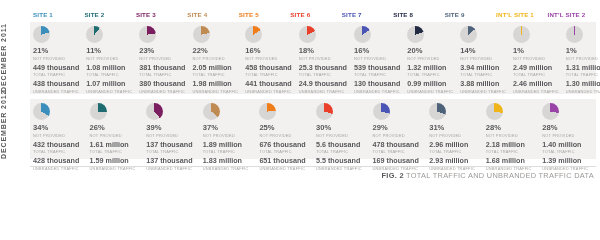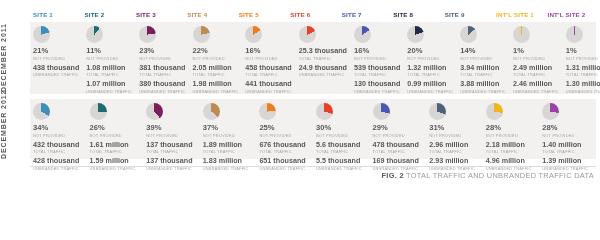--- a/index.html
+++ b/index.html
@@ -142,20 +142,24 @@
 
   <div class="band b2011">
     <div class="cells">
         <div class="cell">
           <div class="pie" style="background: conic-gradient(rgb(60, 143, 189) 0deg, rgb(60, 143, 189) 75.6deg, rgb(216, 214, 212) 75.6deg, rgb(216, 214, 212) 360deg);"></div>
           <div class="metric pct">
             <div class="val">21%</div>
             <div class="lbl">NOT PROVIDED</div>
           </div>
           <div class="metric">
+            <div class="val">449 thousand</div>
+            <div class="lbl">TOTAL TRAFFIC</div>
+          </div>
+          <div class="metric">
             <div class="val">438 thousand</div>
             <div class="lbl">UNBRANDED TRAFFIC</div>
           </div>
         </div>
         <div class="cell">
           <div class="pie" style="background: conic-gradient(rgb(31, 107, 114) 0deg, rgb(31, 107, 114) 39.6deg, rgb(216, 214, 212) 39.6deg, rgb(216, 214, 212) 360deg);"></div>
           <div class="metric pct">
             <div class="val">11%</div>
             <div class="lbl">NOT PROVIDED</div>
           </div>
@@ -208,20 +212,24 @@
             <div class="val">458 thousand</div>
             <div class="lbl">TOTAL TRAFFIC</div>
           </div>
           <div class="metric">
             <div class="val">441 thousand</div>
             <div class="lbl">UNBRANDED TRAFFIC</div>
           </div>
         </div>
         <div class="cell">
           <div class="pie" style="background: conic-gradient(rgb(232, 64, 42) 0deg, rgb(232, 64, 42) 64.8deg, rgb(216, 214, 212) 64.8deg, rgb(216, 214, 212) 360deg);"></div>
+          <div class="metric pct">
+            <div class="val">18%</div>
+            <div class="lbl">NOT PROVIDED</div>
+          </div>
           <div class="metric">
             <div class="val">25.3 thousand</div>
             <div class="lbl">TOTAL TRAFFIC</div>
           </div>
           <div class="metric">
             <div class="val">24.9 thousand</div>
             <div class="lbl">UNBRANDED TRAFFIC</div>
           </div>
         </div>
         <div class="cell">
@@ -428,21 +436,21 @@
           <div class="pie" style="background: conic-gradient(rgb(240, 181, 26) 0deg, rgb(240, 181, 26) 100.8deg, rgb(216, 214, 212) 100.8deg, rgb(216, 214, 212) 360deg);"></div>
           <div class="metric pct">
             <div class="val">28%</div>
             <div class="lbl">NOT PROVIDED</div>
           </div>
           <div class="metric">
             <div class="val">2.18 million</div>
             <div class="lbl">TOTAL TRAFFIC</div>
           </div>
           <div class="metric">
-            <div class="val">4.96 million</div>
+            <div class="val">1.68 million</div>
             <div class="lbl">UNBRANDED TRAFFIC</div>
           </div>
         </div>
         <div class="cell">
           <div class="pie" style="background: conic-gradient(rgb(155, 68, 168) 0deg, rgb(155, 68, 168) 100.8deg, rgb(216, 214, 212) 100.8deg, rgb(216, 214, 212) 360deg);"></div>
           <div class="metric pct">
             <div class="val">28%</div>
             <div class="lbl">NOT PROVIDED</div>
           </div>
           <div class="metric">

